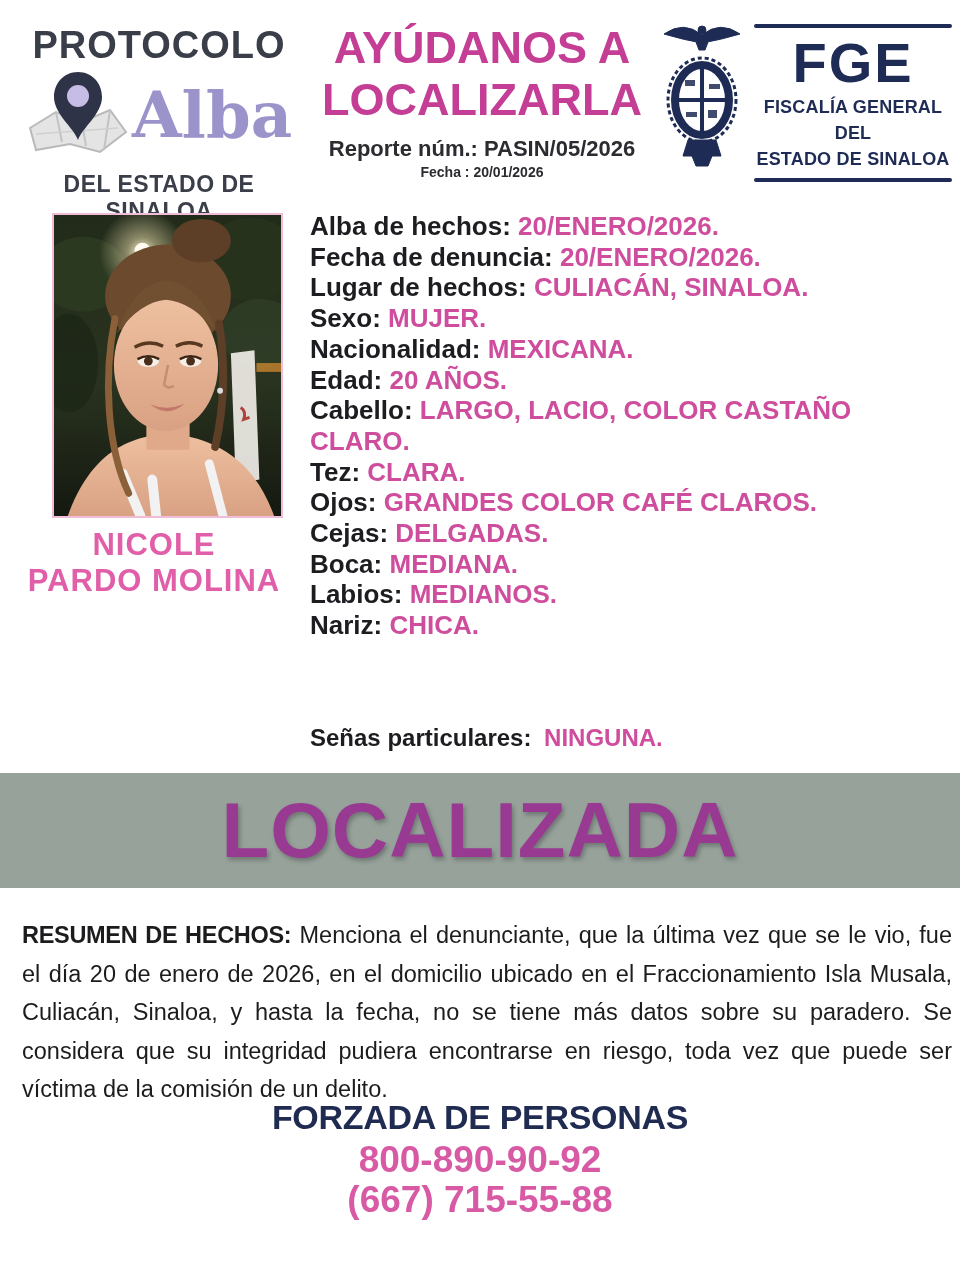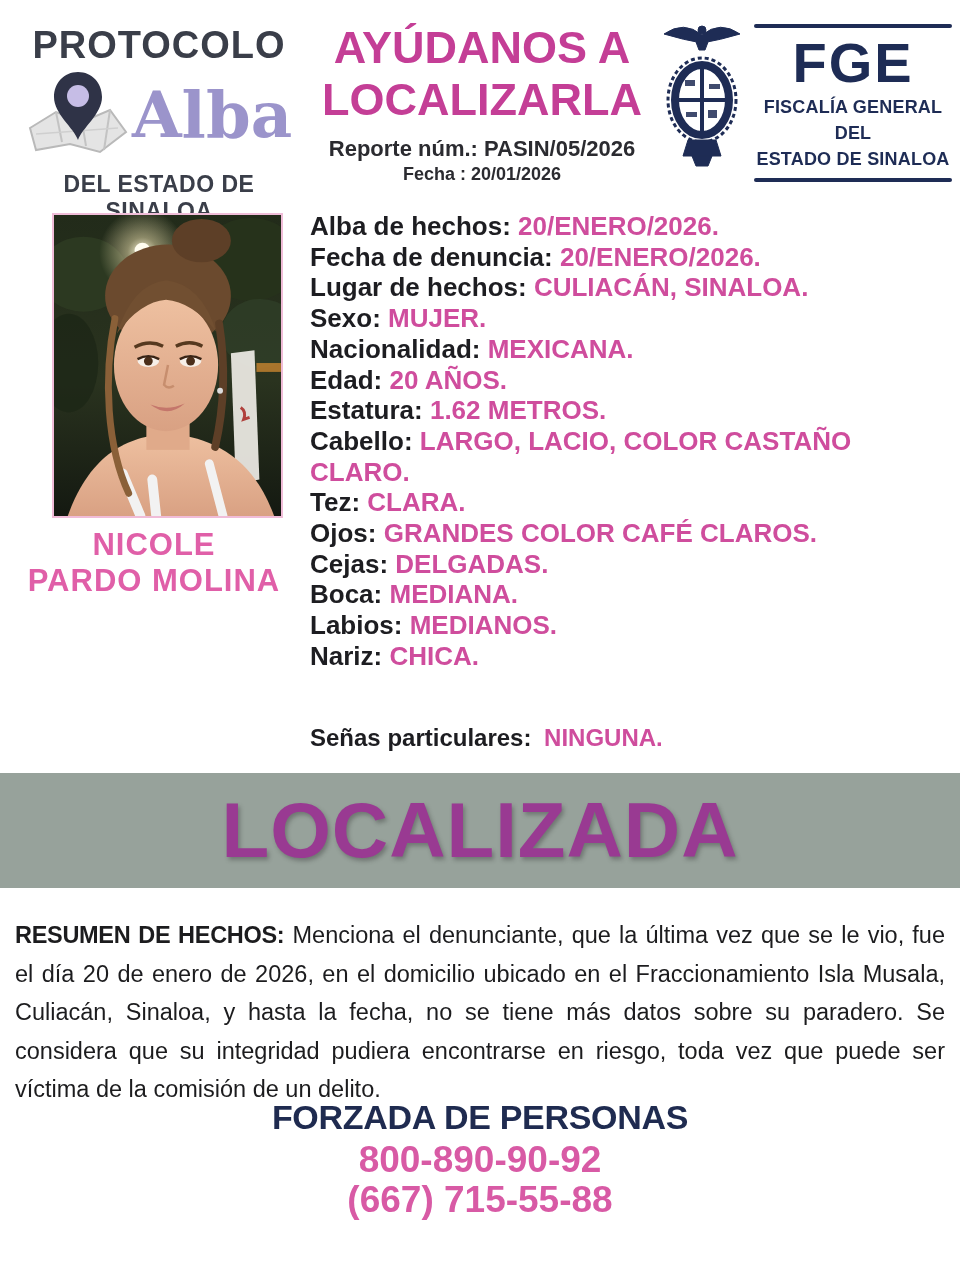--- a/index.html
+++ b/index.html
@@ -21,21 +21,21 @@
   .alba-block{position:absolute;left:10px;top:24px;width:298px;text-align:center;}
   .alba-protocolo{font-size:38px;font-weight:800;color:#3a3e49;letter-spacing:1px;}
   .alba-row{position:relative;height:92px;margin-top:2px;display:flex;align-items:center;justify-content:center;}
   .alba-pin-map{width:104px;height:96px;flex:0 0 auto;margin-top:6px;}
   .alba-word{font-family:"DejaVu Serif", serif;font-weight:700;font-size:64px;color:var(--alba-purple);line-height:1;margin-left:2px;}
   .alba-estado{font-size:23px;font-weight:800;color:#3a3e49;margin-top:10px;letter-spacing:.5px;}
   
   .help-block{position:absolute;left:308px;top:22px;width:348px;text-align:center;}
   .help-title{font-size:45px;line-height:52px;font-weight:800;color:#c43e96;letter-spacing:0;}
   .help-report{font-size:22px;font-weight:800;color:#2b2b30;margin-top:10px;}
-  .help-date{font-size:18px;font-weight:800;color:#2b2b30;margin-top:2px;}
+  .help-date{font-size:14px;font-weight:800;color:#2b2b30;margin-top:2px;}
   
   .fge-block{position:absolute;left:656px;top:16px;width:296px;height:160px;}
   .fge-crest{position:absolute;left:0;top:2px;width:92px;height:152px;}
   .fge-text{position:absolute;left:98px;top:8px;width:198px;text-align:center;}
   .fge-rule{height:4px;background:var(--navy);border-radius:2px;}
   .fge-acronym{font-size:56px;line-height:62px;font-weight:800;color:var(--navy);letter-spacing:2px;margin-top:4px;}
   .fge-name{font-size:18px;line-height:26px;font-weight:800;color:var(--navy);margin-bottom:6px;letter-spacing:.2px;}
   
   .photo-frame{position:absolute;left:52px;top:213px;width:231px;height:305px;border:2px solid #f0bcd8;}
   .photo-frame svg{display:block;width:100%;height:100%;}
@@ -47,21 +47,21 @@
   .detail-label{color:#1d1d21;}
   .detail-value{color:var(--accent-pink);}
   .senas{position:absolute;left:310px;top:724px;font-size:24px;font-weight:800;}
   .senas .detail-value{margin-left:6px;}
   
   .banner{position:absolute;left:0;top:773px;width:960px;height:115px;background:var(--banner-bg);
     display:flex;align-items:center;justify-content:center;}
   .banner-word{font-size:78px;font-weight:800;color:var(--banner-text);letter-spacing:1px;
     text-shadow:2px 3px 4px rgba(40,40,40,.35);}
   
-  .resumen{position:absolute;left:15px;top:916px;width:930px;
+  .resumen{position:absolute;left:22px;top:916px;width:930px;
     font-size:23.5px;line-height:38.5px;color:#1c1c1e;text-align:justify;}
   .resumen-label{font-weight:800;letter-spacing:-.3px;}
   
   .footer{position:absolute;left:0;top:1096px;width:960px;text-align:center;}
   .agency-line{font-size:34px;line-height:42px;font-weight:800;color:#1f2b50;letter-spacing:-.3px;}
   .phone{font-size:37px;line-height:40px;font-weight:800;color:#d85aa5;}
   .phone-1{margin-top:2px;}
 </style>
 </head>
 <body>
@@ -202,21 +202,20 @@
     <span>PARDO MOLINA</span>
   </div>
 
   <div class="details">
       <div class="detail-row"><span class="detail-label">Alba de hechos: </span><span class="detail-value">20/ENERO/2026.</span></div>
       <div class="detail-row"><span class="detail-label">Fecha de denuncia: </span><span class="detail-value">20/ENERO/2026.</span></div>
       <div class="detail-row"><span class="detail-label">Lugar de hechos: </span><span class="detail-value">CULIACÁN, SINALOA.</span></div>
       <div class="detail-row"><span class="detail-label">Sexo: </span><span class="detail-value">MUJER.</span></div>
       <div class="detail-row"><span class="detail-label">Nacionalidad: </span><span class="detail-value">MEXICANA.</span></div>
       <div class="detail-row"><span class="detail-label">Edad: </span><span class="detail-value">20 AÑOS.</span></div>
-      <div class="detail-row"><span class="detail-label">Estatura: </span><span class="detail-value">1.62 METROS.</span></div>
       <div class="detail-row"><span class="detail-label">Cabello: </span><span class="detail-value">LARGO, LACIO, COLOR CASTAÑO CLARO.</span></div>
       <div class="detail-row"><span class="detail-label">Tez: </span><span class="detail-value">CLARA.</span></div>
       <div class="detail-row"><span class="detail-label">Ojos: </span><span class="detail-value">GRANDES COLOR CAFÉ CLAROS.</span></div>
       <div class="detail-row"><span class="detail-label">Cejas: </span><span class="detail-value">DELGADAS.</span></div>
       <div class="detail-row"><span class="detail-label">Boca: </span><span class="detail-value">MEDIANA.</span></div>
       <div class="detail-row"><span class="detail-label">Labios: </span><span class="detail-value">MEDIANOS.</span></div>
       <div class="detail-row"><span class="detail-label">Nariz: </span><span class="detail-value">CHICA.</span></div>
     </div>
 
   <div class="senas">

